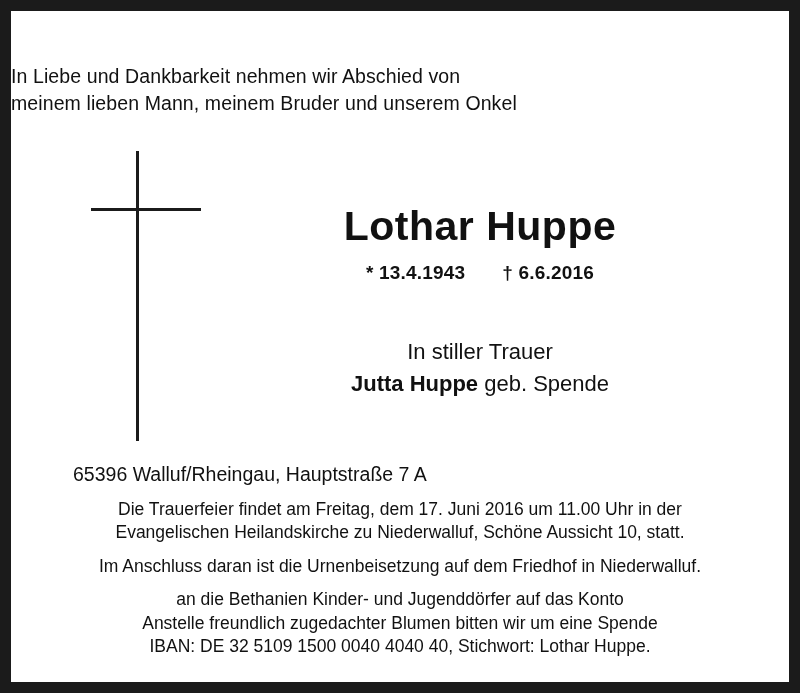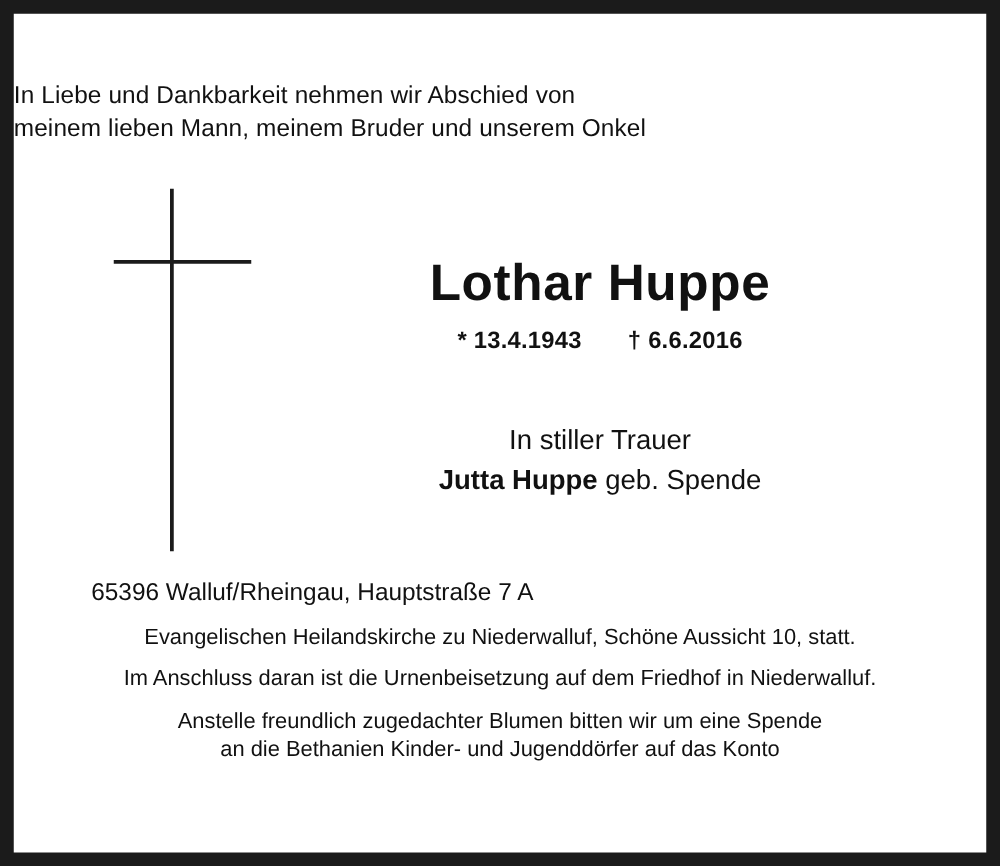--- a/index.html
+++ b/index.html
@@ -151,25 +151,27 @@
       <div>In stiller Trauer</div>
       <div>
         <span class="strong">Jutta Huppe</span><span> geb. Spende</span>
       </div>
     </div>
 
     <div class="address">65396 Walluf/Rheingau, Hauptstraße 7 A</div>
 
     <div class="details">
       <div class="para">
+        <div class="line">Die Trauerfeier findet am Freitag, dem 17. Juni 2016 um 11.00 Uhr in der</div>
         <div class="line">Evangelischen Heilandskirche zu Niederwalluf, Schöne Aussicht 10, statt.</div>
       </div>
       <div class="para">
         <div class="line">Im Anschluss daran ist die Urnenbeisetzung auf dem Friedhof in Niederwalluf.</div>
       </div>
       <div class="para">
+        <div class="line">an die Bethanien Kinder- und Jugenddörfer auf das Konto</div>
         <div class="line">Anstelle freundlich zugedachter Blumen bitten wir um eine Spende</div>
-        <div class="line">an die Bethanien Kinder- und Jugenddörfer auf das Konto</div>
+        <div class="line">IBAN: DE 32 5109 1500 0040 4040 40, Stichwort: Lothar Huppe.</div>
       </div>
     </div>
 
   </div>
 </div>
 
 </body></html>

